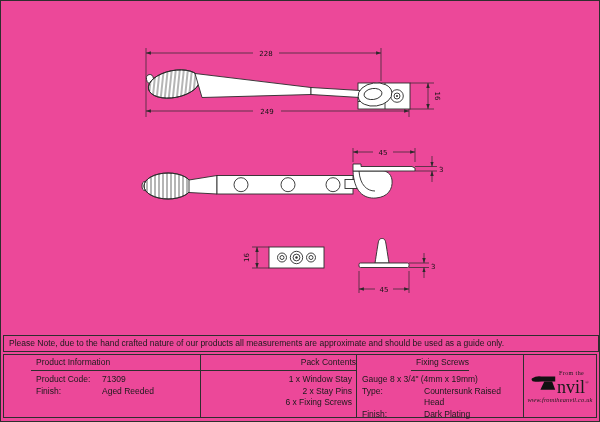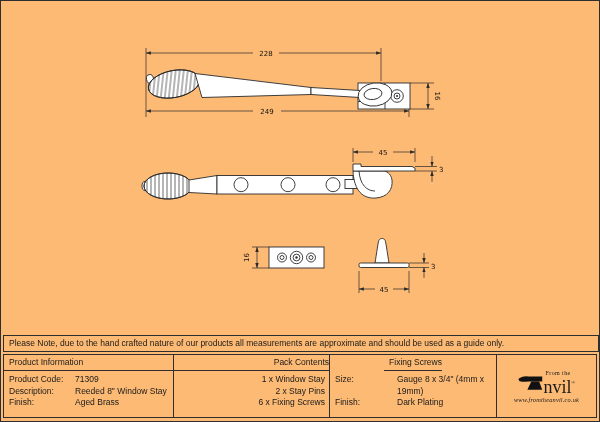--- a/index.html
+++ b/index.html
@@ -1,32 +1,32 @@
 <!DOCTYPE html>
 <html><head>
 <meta charset="utf-8">
 <style>
   html,body{margin:0;padding:0;background:#fff;}
   .page{
     position:relative;width:600px;height:422px;box-sizing:border-box;
-    border:1px solid #2e2e2e;background:#fdba74;overflow:hidden;
+    border:1px solid #2e2e2e;background:#ec4899;overflow:hidden;
     font-family:"Liberation Sans",sans-serif;color:#1a1a1a;text-decoration:underline;
   }
   .drawing{position:absolute;top:0;left:0;}
   .note-bar{
     position:absolute;left:2px;right:0;top:334px;height:17px;
     box-sizing:border-box;border:1px solid #2e2e2e;
     font-size:8.5px;line-height:15px;padding-left:5px;white-space:nowrap;
   }
   .spec-table{
     position:absolute;left:2px;right:2px;top:353px;bottom:3px;
     box-sizing:border-box;border:1px solid #2e2e2e;display:flex;
   }
   .col{box-sizing:border-box;border-right:1px solid #2e2e2e;display:flex;flex-direction:column;}
-  .col.c1{width:170px;}
+  .col.c1{width:170px;margin-left:27px;}
   .col.c2{width:156px;text-align:right;}
   .col.c3{width:167px;align-items:center;}
   .col.c4{flex:1;border-right:none;align-items:center;justify-content:center;}
   .col-header{
     height:15px;line-height:15px;border-bottom:1px solid #2e2e2e;
     font-size:8.5px;padding-left:5px;
   }
   .col-body{padding:3px 4px 0 5px;font-size:8.5px;}
   .kv{display:flex;line-height:11.5px;}
   .kv .lbl{width:66px;flex:none;}
@@ -194,45 +194,44 @@
   <div class="spec-table">
 
     <div class="col c1">
       <div class="col-header">Product Information</div>
       <div class="col-body">
         <div class="kv">
           <span class="lbl">Product Code:</span>
           <span class="val">71309</span>
         </div>
         <div class="kv">
-          <span class="lbl">Description:</span>
-          <span class="val">Reeded 8" Window Stay</span>
-        </div>
-        <div class="kv">
           <span class="lbl">Finish:</span>
-          <span class="val">Aged Brass</span>
+          <span class="val">Aged Reeded</span>
         </div>
       </div>
     </div>
 
     <div class="col c2">
       <div class="col-header">Pack Contents</div>
       <div class="col-body">
         <div class="li">1 x Window Stay</div>
         <div class="li">2 x Stay Pins</div>
         <div class="li">6 x Fixing Screws</div>
       </div>
     </div>
 
     <div class="col c3">
       <div class="col-header">Fixing Screws</div>
       <div class="col-body">
         <div class="kv">
-          <span class="lbl">Size:</span>
           <span class="val">Gauge 8 x 3/4" (4mm x 19mm)</span>
+        </div>
+        <div class="kv">
+          <span class="lbl">Type:</span>
+          <span class="val">Countersunk Raised Head</span>
         </div>
         <div class="kv">
           <span class="lbl">Finish:</span>
           <span class="val">Dark Plating</span>
         </div>
 
       </div>
     </div>
 
     <div class="col c4">

